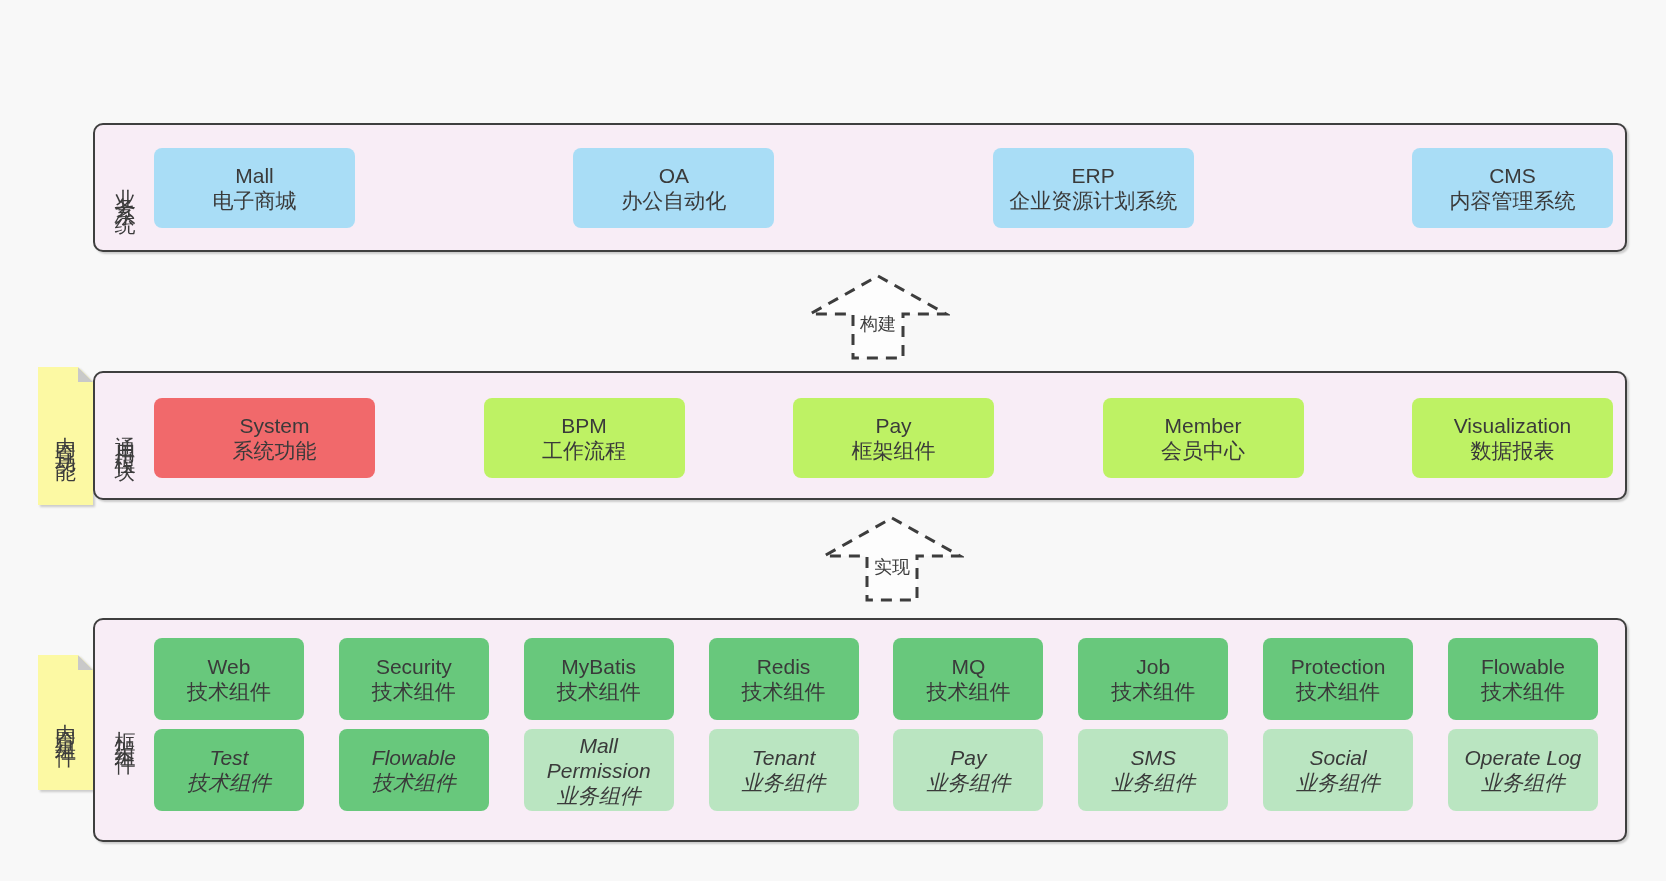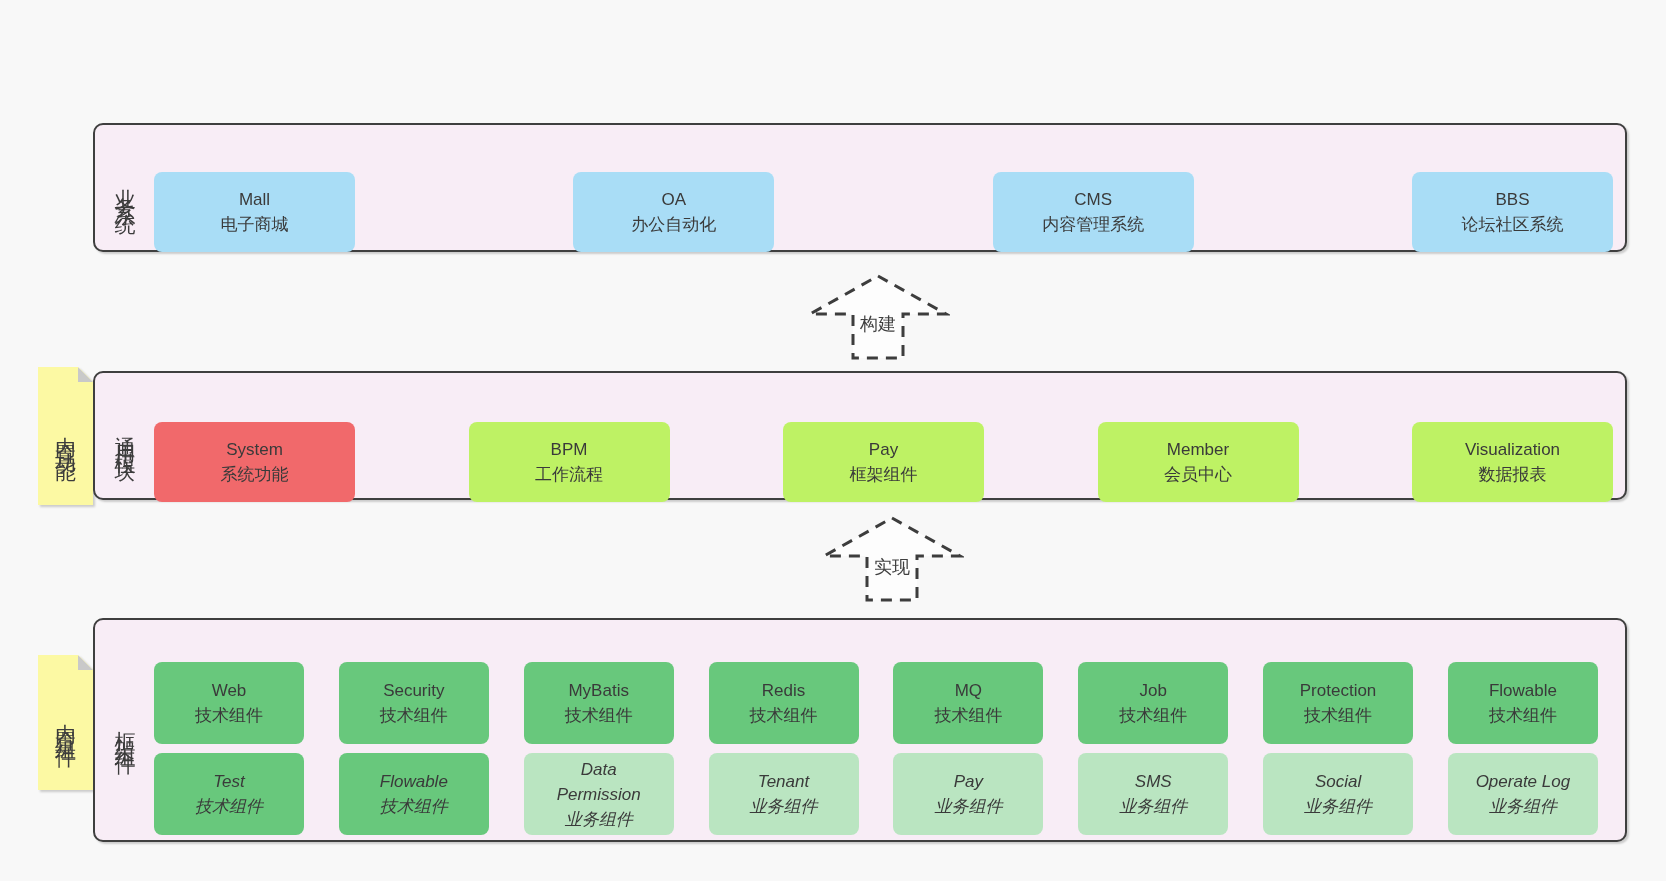--- a/index.html
+++ b/index.html
@@ -31,27 +31,27 @@
     position:absolute; left:59px; display:flex; justify-content:space-between;
   }
   .box-row.r1{top:23px; right:12px;}
   .box-row.r2{top:25px; right:12px;}
   .box-row.fwa{top:18px; right:27px;}
   .box-row.fwb{top:109px; right:27px;font-style:italic;}
 
   .nbox{
     height:80px; border-radius:8px;
     display:flex; flex-direction:column; align-items:center; justify-content:center;
-    text-align:center; font-size:17px; line-height:25px; color:#3a3a3a;margin-top:24px;
+    text-align:center; font-size:21px; line-height:25px; color:#3a3a3a;
   }
   .nbox.w{width:201px;}
   .nbox.s{width:150px; height:82px;}
   .nbox .nm{display:inline-block; max-width:118px;}
   .blue{background:#a9ddf6;}
-  .red{background:#f1696b;}
+  .red{background:#f1696b;padding-left:20px;}
   .pink{background:#bef264;}
   .green{background:#68c87c;justify-content:center;}
   .lgreen{background:#bae5c1;}
 
   .sticky{
     position:absolute; left:38px; width:55px; background:#fcf9a3;
     clip-path:polygon(0 0, calc(100% - 15px) 0, 100% 15px, 100% 100%, 0 100%);
     display:flex; align-items:center; justify-content:center;
   }
   .sticky-wrap{position:absolute; filter:drop-shadow(2px 2px 1px rgba(0,0,0,0.18));}
@@ -83,26 +83,26 @@
     <div class="box-row r1">
       <div class="nbox w blue">
         <span class="nm">Mall</span>
         <span class="sub">电子商城</span>
       </div>
       <div class="nbox w blue">
         <span class="nm">OA</span>
         <span class="sub">办公自动化</span>
       </div>
       <div class="nbox w blue">
+        <span class="nm">ERP</span>
+        <span class="sub">企业资源计划系统</span>
+      </div>
+      <div class="nbox w blue">
         <span class="nm">CMS</span>
         <span class="sub">内容管理系统</span>
-      </div>
-      <div class="nbox w blue">
-        <span class="nm">BBS</span>
-        <span class="sub">论坛社区系统</span>
       </div>
     </div>
   </section>
 
   <svg class="arrow" id="arrow-build" width="144" height="88" viewBox="0 0 144 88">
     <polygon points="72,3 140,41 97,41 97,85 47,85 47,41 4,41" fill="#fdfdfd" stroke="#3d3d3d" stroke-width="3" stroke-dasharray="11 8"></polygon>
     <text x="72" y="57" text-anchor="middle">构建</text>
   </svg>
 
   <div class="sticky-wrap" id="sticky-features">
@@ -193,21 +193,21 @@
     <div class="box-row fwb">
       <div class="nbox s green">
         <span class="nm">Test</span>
         <span class="sub">技术组件</span>
       </div>
       <div class="nbox s green">
         <span class="nm">Flowable</span>
         <span class="sub">技术组件</span>
       </div>
       <div class="nbox s lgreen">
-        <span class="nm">Data Permission</span>
+        <span class="nm">Mall Permission</span>
         <span class="sub">业务组件</span>
       </div>
       <div class="nbox s lgreen">
         <span class="nm">Tenant</span>
         <span class="sub">业务组件</span>
       </div>
       <div class="nbox s lgreen">
         <span class="nm">Pay</span>
         <span class="sub">业务组件</span>
       </div>

